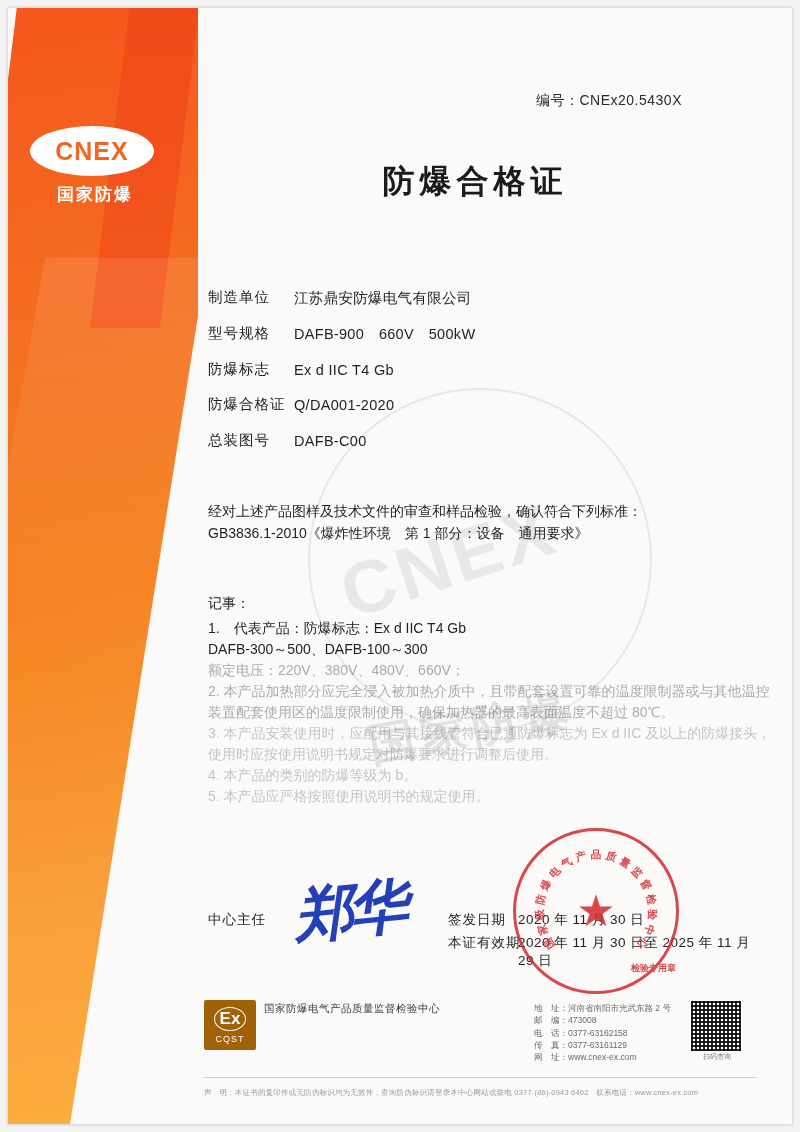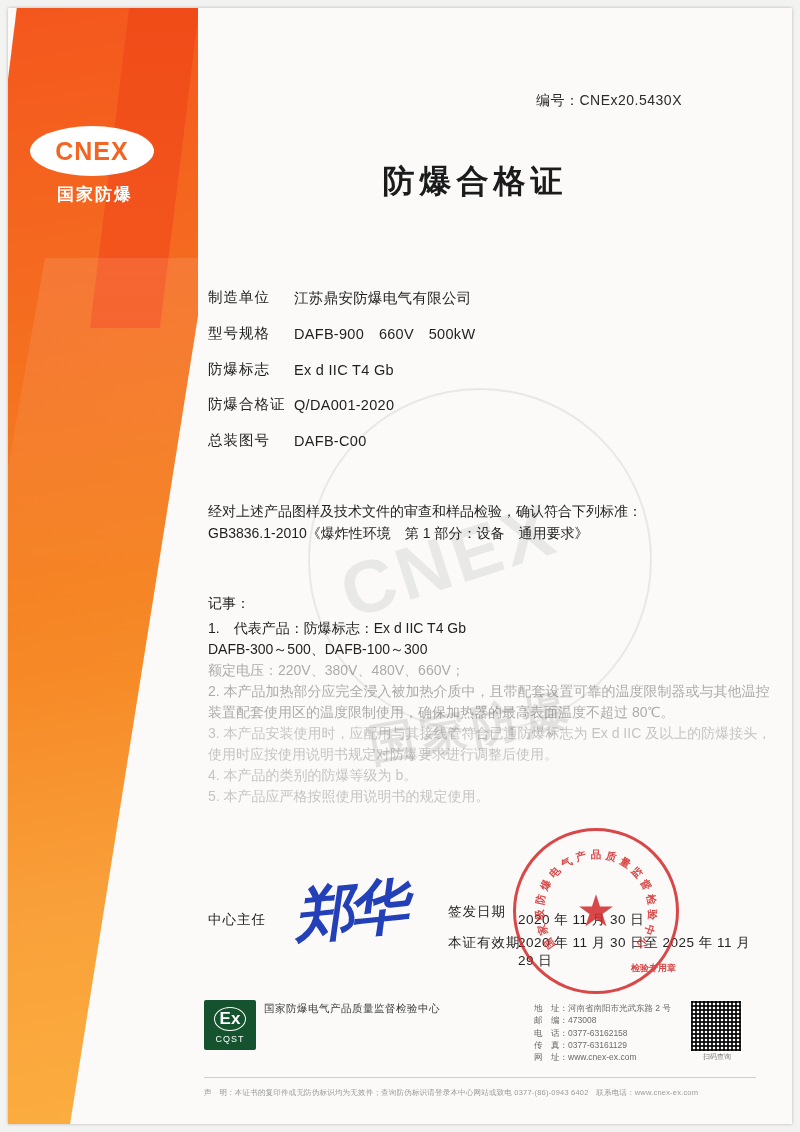--- a/index.html
+++ b/index.html
@@ -237,21 +237,21 @@
     left: 86px;
     top: -32px;
     font-family: "Liberation Serif", serif;
     font-size: 60px;
     color: #2340b8;
     font-style: italic;
     font-weight: bold;
     transform: rotate(-6deg);
     letter-spacing: -6px;
   }
-  .date-label { position: absolute; left: 240px; top: 0; letter-spacing: 1px; }
+  .date-label { position: absolute; left: 240px; top: 8px; letter-spacing: 1px; }
   .date-value { position: absolute; left: 310px; top: 8px; letter-spacing: 0.5px; }
   .valid-label { position: absolute; left: 240px; top: 31px; letter-spacing: 1px; }
   .valid-value { position: absolute; left: 310px; top: 31px; letter-spacing: 0.5px; }
 
   
   .seal {
     position: absolute;
     left: 505px;
     top: 820px;
     width: 160px;
@@ -308,21 +308,21 @@
     bottom: 62px;
     height: 62px;
     z-index: 4;
   }
   .nec-badge {
     position: absolute;
     left: 0;
     top: 0;
     width: 52px;
     height: 50px;
-    background: #14532d;
+    background: #a16207;
     color: #ffffff;
     border-radius: 2px;
     text-align: center;
   }
   .nec-badge .ex {
     margin-top: 7px;
     font-size: 17px;
     font-weight: bold;
     border: 1.5px solid #fff;
     border-radius: 50%;

